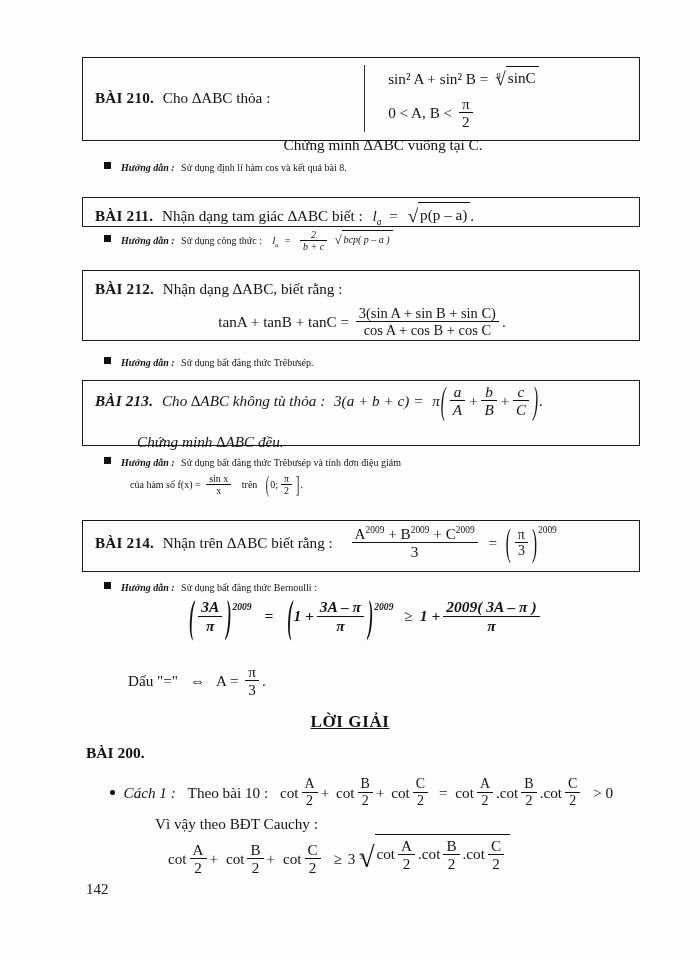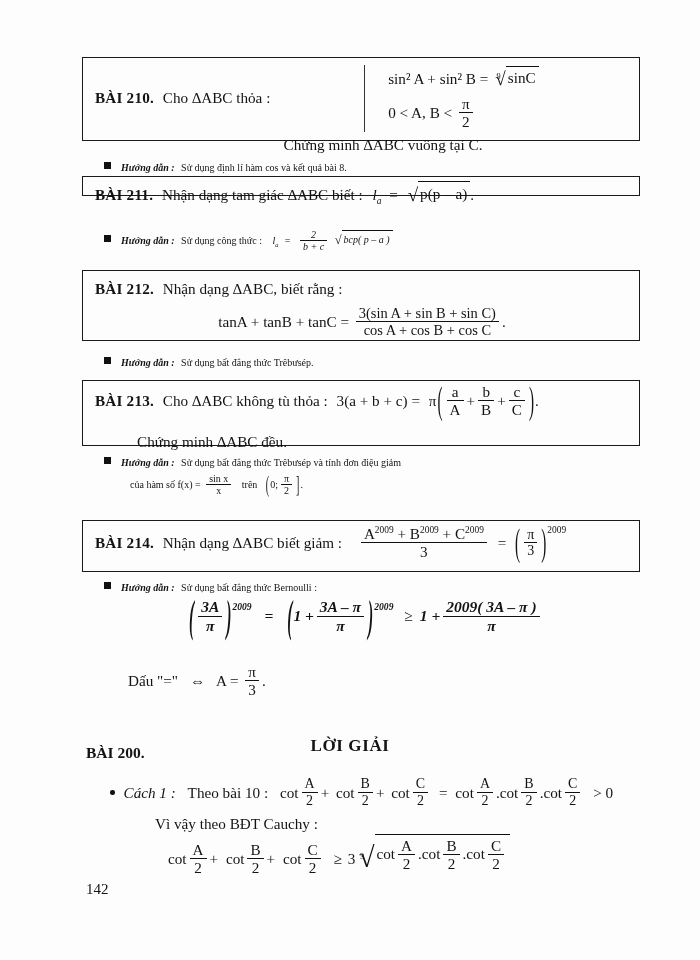--- a/index.html
+++ b/index.html
@@ -173,21 +173,21 @@
         </table>
       <div style="margin-top:2px;padding-left:42px;text-align:center;">Chứng minh ∆ABC vuông tại C.</div>
     </div>
   </div>
 
   <div class="hint" style="top:160px;">
     <span class="sq"></span><span class="hint-head">Hướng dẫn :</span>
     <span style="margin-left:4px;">Sử dụng định lí hàm cos và kết quả bài 8.</span>
   </div>
 
-  <div class="prob-box" style="top:176px;height:20px;">
+  <div class="prob-box" style="top:197px;height:30px;">
     <div class="prob-inner" style="padding-top:3px;padding-bottom:3px;">
       <span class="lbl">BÀI 211.</span>
       <span style="margin-left:5px;">Nhận dạng tam giác ∆ABC biết :</span>
       <span class="m" style="margin-left:6px;">
         <span class="ital">l</span><span class="sub ital">a</span>
         <span style="margin:0 4px;">=</span>
         <span class="rad"><span class="radsym">√</span><span class="radbody">p(p – a)</span></span><span>.</span>
       </span>
     </div>
   </div>
@@ -215,21 +215,21 @@
       </div>
     </div>
   </div>
 
   <div class="hint" style="top:355px;">
     <span class="sq"></span><span class="hint-head">Hướng dẫn :</span>
     <span style="margin-left:4px;">Sử dụng bất đẳng thức Trêbưsép.</span>
   </div>
 
   <div class="prob-box" style="top:380px;height:66px;">
-    <div class="prob-inner" style="padding-top:4px;">
+    <div class="prob-inner" style="padding-top:4px;font-style:italic;">
       <div style="white-space:nowrap;">
         <span class="lbl">BÀI 213.</span>
         <span style="margin-left:5px;">Cho ∆ABC không tù thỏa :</span>
         <span class="m" style="margin-left:5px;">
           <span>3(a + b + c) =</span>
           <span style="margin-left:5px;">π</span><span class="bigp">(</span><span class="frac"><span class="num">a</span><span class="den">A</span></span><span>+</span><span class="frac"><span class="num">b</span><span class="den">B</span></span><span>+</span><span class="frac"><span class="num">c</span><span class="den">C</span></span><span class="bigp">)</span><span>.</span>
         </span>
       </div>
       <div style="margin-top:11px;padding-left:42px;">Chứng minh ∆ABC đều.</div>
     </div>
@@ -244,21 +244,21 @@
       <span>của hàm số f(x) =</span>
       <span class="frac"><span class="num">sin x</span><span class="den">x</span></span>
       <span style="margin:0 5px;">trên</span>
       <span class="m"><span class="bigbr">(</span><span>0;</span><span class="frac"><span class="num">π</span><span class="den">2</span></span><span class="bigbr">]</span><span>.</span></span>
     </div>
   </div>
 
   <div class="prob-box" style="top:520px;height:52px;">
     <div class="prob-inner" style="padding-top:6px;">
       <span class="lbl">BÀI 214.</span>
-      <span style="margin-left:5px;">Nhận dạng ∆ABC biết giảm :</span>
+      <span style="margin-left:5px;">Nhận trên ∆ABC biết rằng :</span>
       <span class="m" style="margin-left:12px;">
         <span class="frac">
           <span class="num"><span>A</span><span class="sup">2009</span> + <span>B</span><span class="sup">2009</span> + <span>C</span><span class="sup">2009</span></span>
           <span class="den">3</span>
         </span>
         <span style="margin:0 4px;">=</span>
         <span class="bigp">(</span><span class="frac sm"><span class="num">π</span><span class="den">3</span></span><span class="bigp">)</span><span class="sup" style="vertical-align:top;position:relative;top:-0.45em;">2009</span>
       </span>
     </div>
   </div>
@@ -275,21 +275,21 @@
     <span style="margin:0 7px;font-style:normal;font-weight:normal;">≥</span><span>1 +</span><span class="frac"><span class="num">2009( 3A – π )</span><span class="den">π</span></span>
   </div>
 
   <div class="abs m" style="left:128px;top:665px;font-size:15.2px;">
     <span>Dấu "="</span>
     <span style="margin:0 8px;">⇔</span>
     <span>A =</span>
     <span class="frac"><span class="num">π</span><span class="den">3</span></span><span>.</span>
   </div>
 
-  <div class="section-head" style="top:736px;">LỜI GIẢI</div>
+  <div class="section-head" style="top:712px;text-decoration:underline;">LỜI GIẢI</div>
 
   <div class="abs bold" style="left:86px;top:744px;font-size:15.5px;">BÀI 200.</div>
 
   <div class="solline m" style="left:110px;top:778px;">
     <span class="dot"></span><span class="ital">Cách 1 :</span>
     <span style="margin-left:8px;">Theo bài 10 :</span>
     <span style="margin-left:8px;">
       <span>cot</span><span class="frac sm"><span class="num">A</span><span class="den">2</span></span><span>+</span>
       <span style="margin-left:3px;">cot</span><span class="frac sm"><span class="num">B</span><span class="den">2</span></span><span>+</span>
       <span style="margin-left:3px;">cot</span><span class="frac sm"><span class="num">C</span><span class="den">2</span></span>

